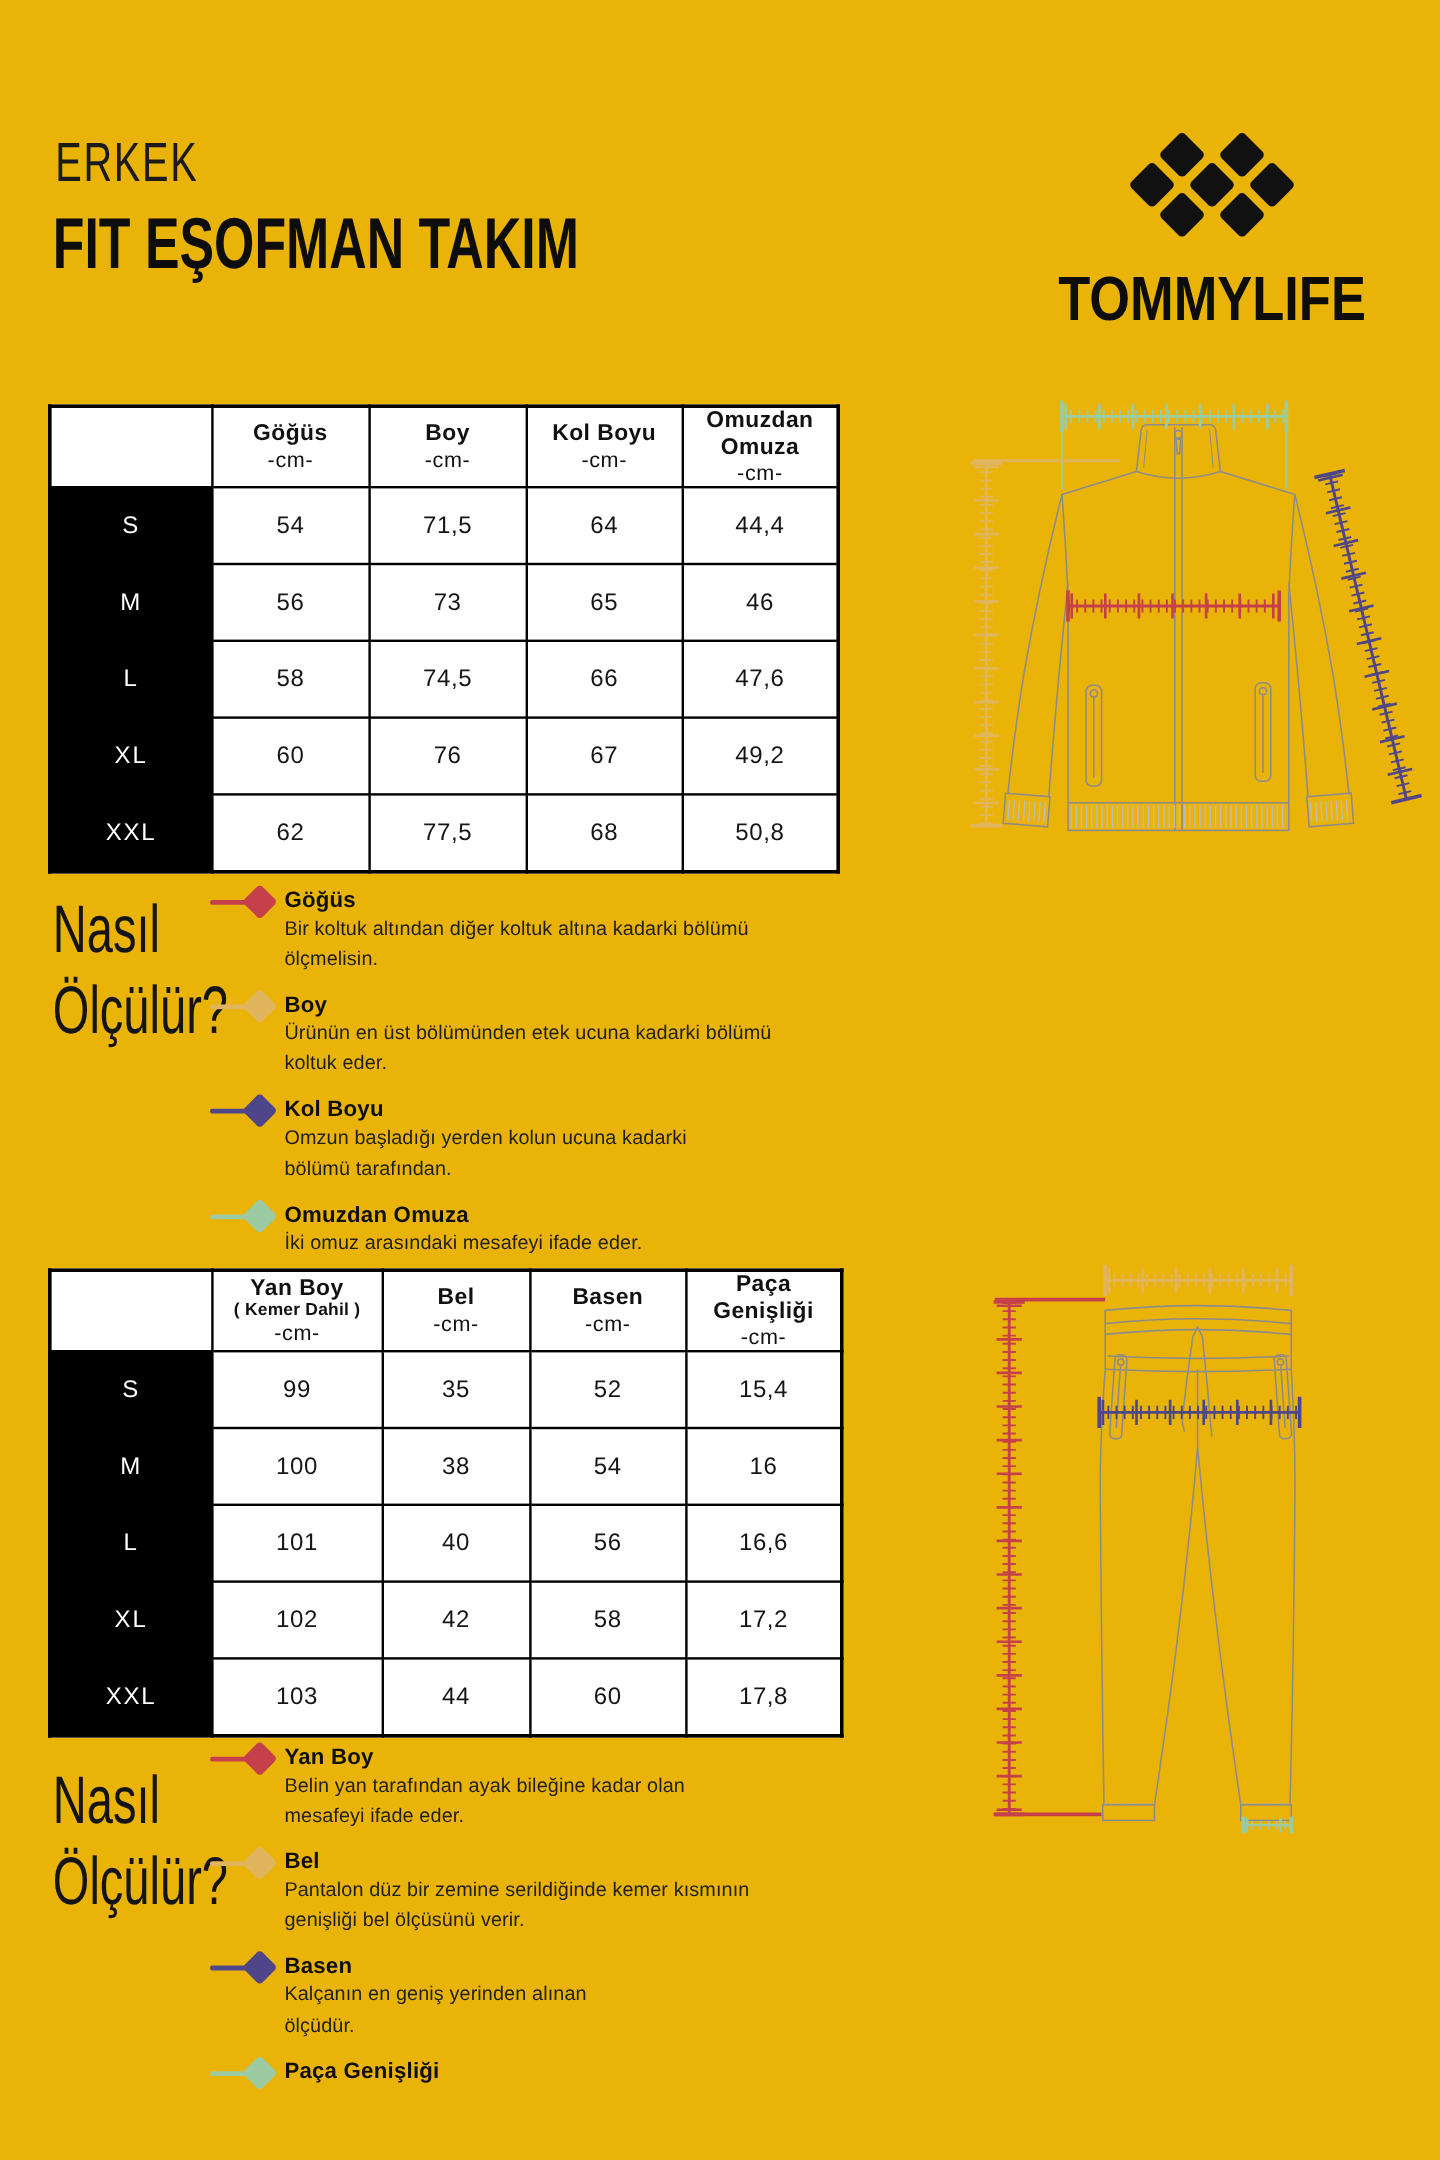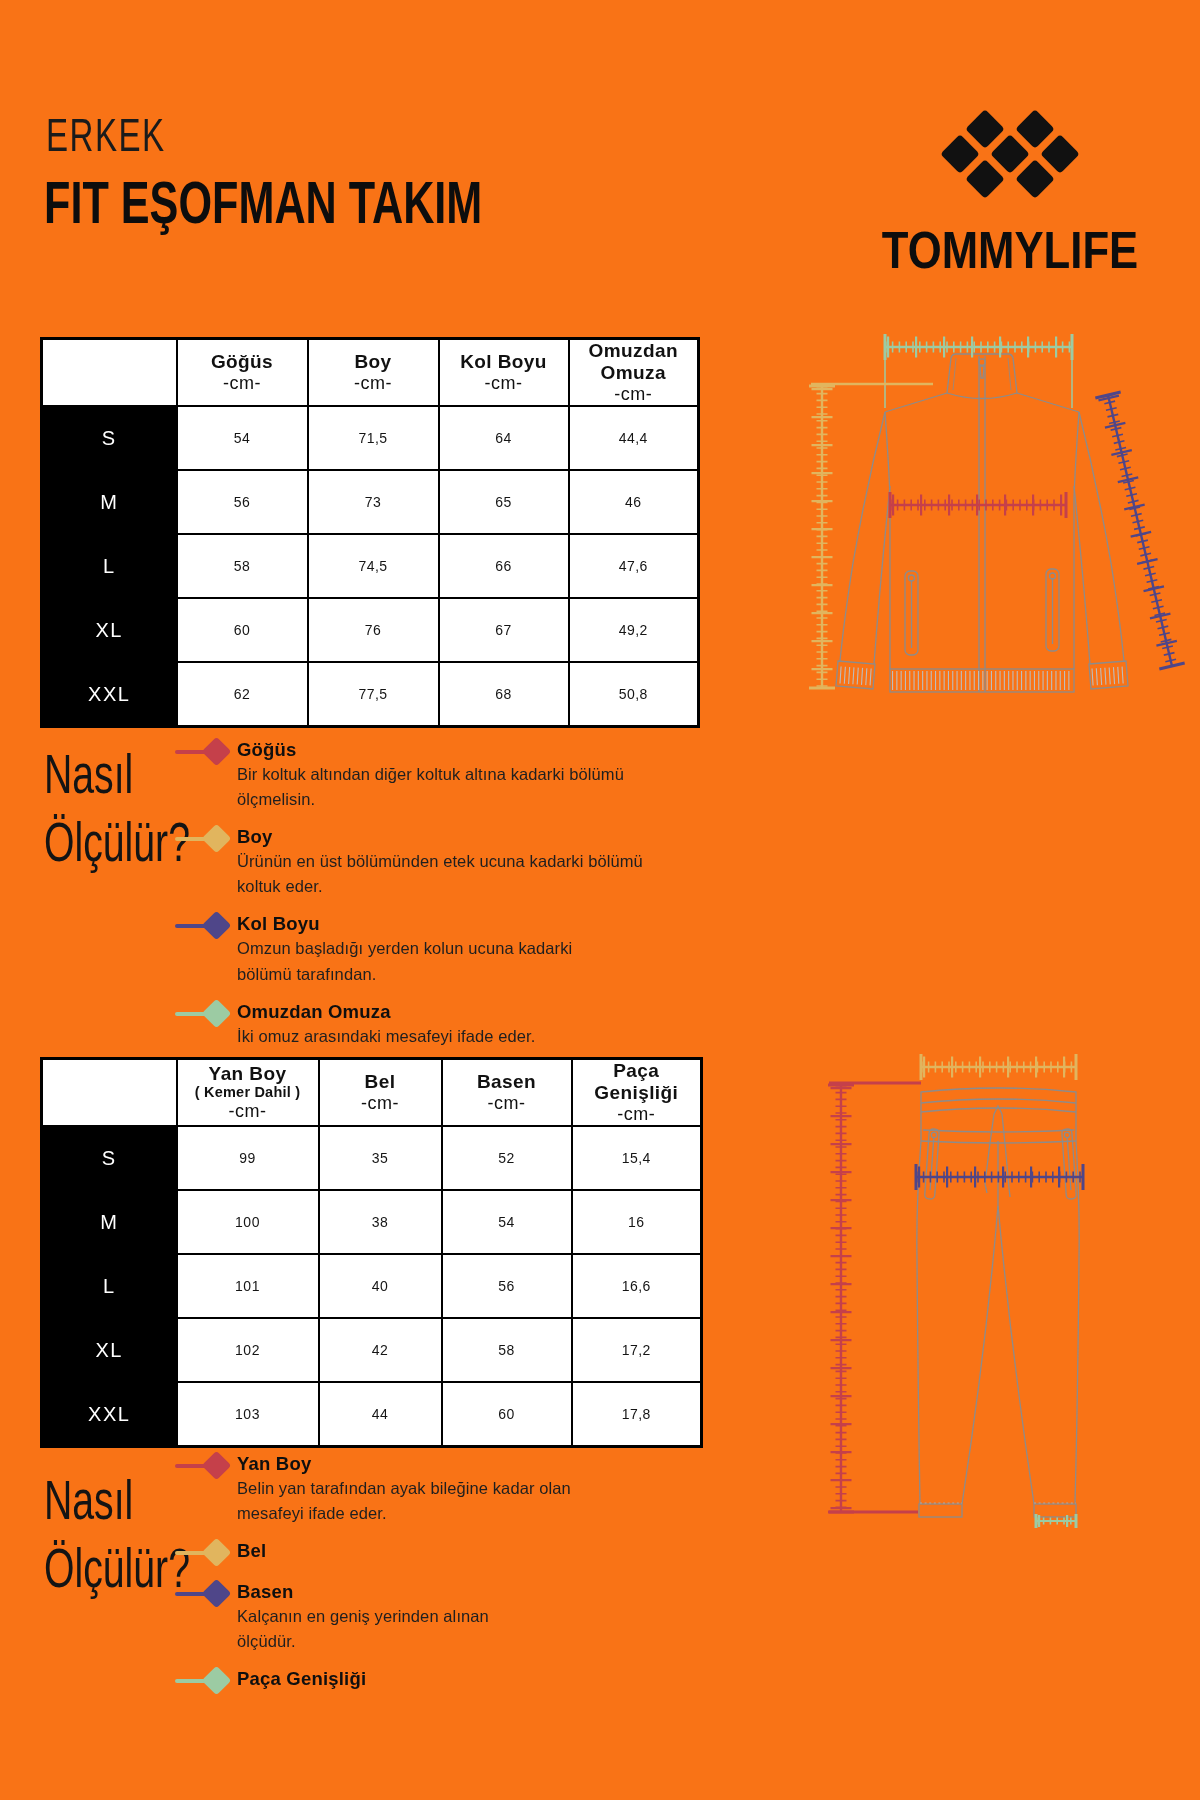--- a/index.html
+++ b/index.html
@@ -1,19 +1,19 @@
 <!DOCTYPE html>
 <html><head>
 <meta charset="utf-8">
 <style>
   html,body { margin:0; padding:0; background:#e8e8e8; }
   * { box-sizing:border-box; }
   .page {
     position:relative; width:1200px; height:1800px; margin:0 auto;
-    background:#f97316; overflow:hidden;
+    background:#eab308; overflow:hidden;
     font-family:"Liberation Sans","DejaVu Sans",sans-serif; color:#111;
   }
   
   .title-gender {
     position:absolute; left:46px; top:108px;
     font-size:46px; font-weight:400; letter-spacing:2px; color:#1b1b1b;
     transform:scaleX(0.72); transform-origin:left top; white-space:nowrap;
   }
   .title-product {
     position:absolute; left:44px; top:168px;
@@ -36,21 +36,21 @@
   }
   table.size-table thead th { height:66px; background:#fff; }
   table.size-table tbody th, table.size-table tbody td { height:64px; }
   th.size-col, td.size-col {
     background:#000; color:#fff; border-color:#000;
     font-size:20px; font-weight:400; letter-spacing:1.5px;
   }
   .col-label { font-size:19px; font-weight:600; line-height:1.15; letter-spacing:0.4px; }
   .col-sub   { font-size:14.5px; font-weight:700; line-height:1.1; letter-spacing:0.2px; }
   .col-unit  { font-size:18px; font-weight:500; line-height:1.2; letter-spacing:0.5px; }
-  td.val-cell { font-size:14px; font-weight:500; letter-spacing:0.5px; color:#151515; }
+  td.val-cell { font-size:20px; font-weight:500; letter-spacing:0.5px; color:#151515; }
   #jacket-table { left:40px; top:337px; }
   #pants-table  { left:40px; top:1057px; }
   
   .howto {
     position:absolute; left:44px;
     font-size:56px; font-weight:400; line-height:1.22; color:#141414;
     transform:scaleX(0.70); transform-origin:left top; white-space:nowrap;
   }
   #howto-1 { top:740px; }
   #howto-2 { top:1466px; }
@@ -432,20 +432,22 @@
 mesafeyi ifade eder.</div>
         </div>
       </div>
       <div class="legend-item">
         <span class="marker" style="--c: #E1B55E;">
           <span class="mline"></span>
           <span class="mdiamond"></span>
         </span>
         <div class="legend-text">
           <div class="legend-name">Bel</div>
+          <div class="legend-desc">Pantalon düz bir zemine serildiğinde kemer kısmının
+genişliği bel ölçüsünü verir.</div>
         </div>
       </div>
       <div class="legend-item">
         <span class="marker" style="--c: #4F4689;">
           <span class="mline"></span>
           <span class="mdiamond"></span>
         </span>
         <div class="legend-text">
           <div class="legend-name">Basen</div>
           <div class="legend-desc">Kalçanın en geniş yerinden alınan

